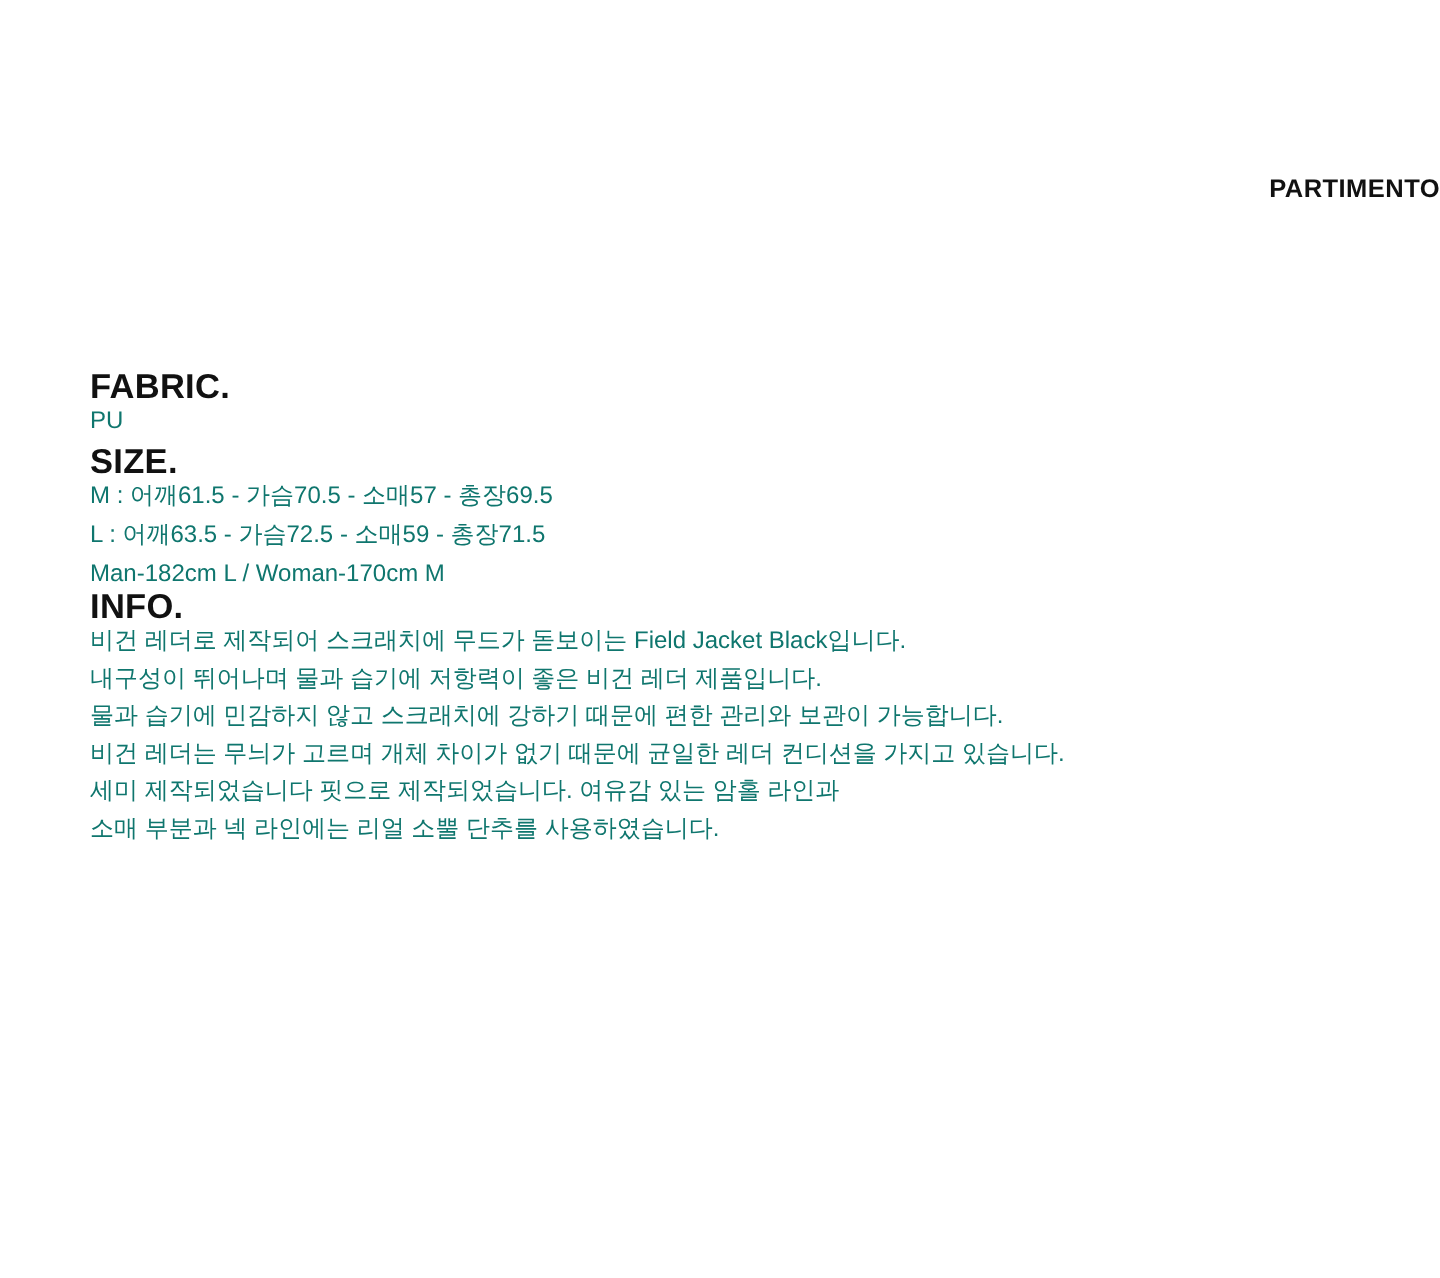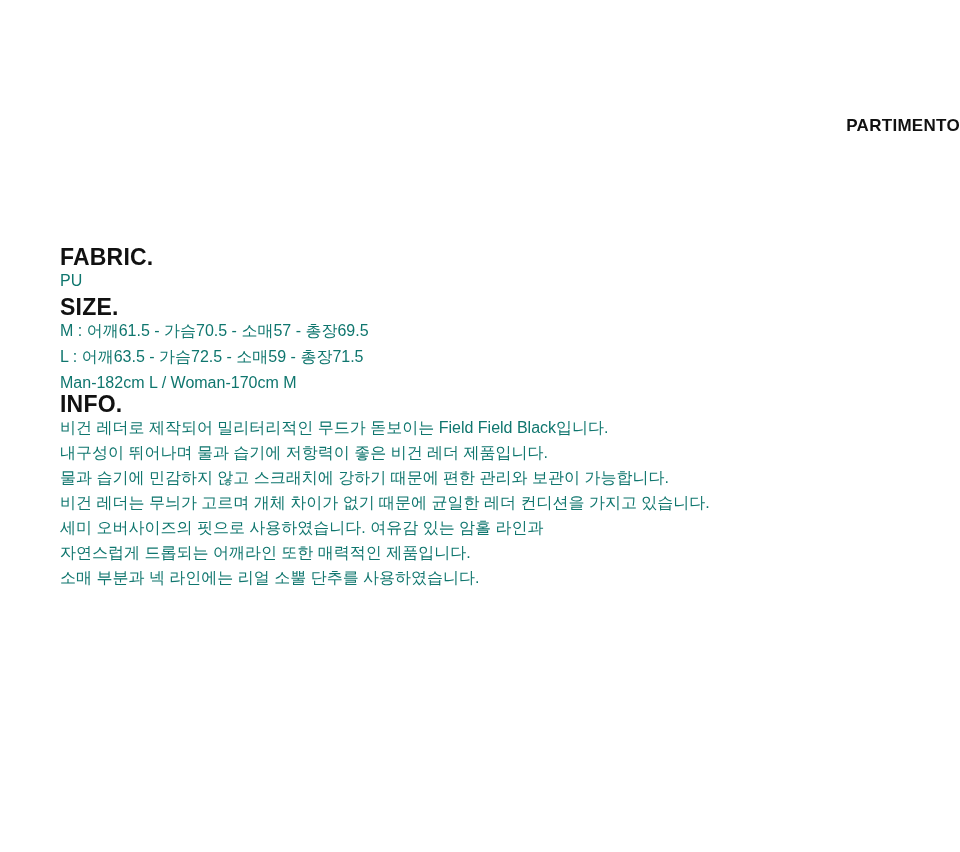--- a/index.html
+++ b/index.html
@@ -67,22 +67,21 @@
 
   <section class="section section-size">
     <h2 class="section-heading">SIZE.</h2>
     <p class="body-line">M : 어깨61.5 - 가슴70.5 - 소매57 - 총장69.5</p>
     <p class="body-line">L : 어깨63.5 - 가슴72.5 - 소매59 - 총장71.5</p>
     <p class="body-line">Man-182cm L / Woman-170cm M</p>
   </section>
 
   <section class="section section-info">
     <h2 class="section-heading">INFO.</h2>
-    <p class="body-line">비건 레더로 제작되어 밀리터리적인 무드가 돋보이는 Field Field Black입니다.</p>
+    <p class="body-line">비건 레더로 제작되어 스크래치에 무드가 돋보이는 Field Jacket Black입니다.</p>
     <p class="body-line">내구성이 뛰어나며 물과 습기에 저항력이 좋은 비건 레더 제품입니다.</p>
     <p class="body-line">물과 습기에 민감하지 않고 스크래치에 강하기 때문에 편한 관리와 보관이 가능합니다.</p>
     <p class="body-line">비건 레더는 무늬가 고르며 개체 차이가 없기 때문에 균일한 레더 컨디션을 가지고 있습니다.</p>
-    <p class="body-line">세미 오버사이즈의 핏으로 사용하였습니다. 여유감 있는 암홀 라인과</p>
-    <p class="body-line">자연스럽게 드롭되는 어깨라인 또한 매력적인 제품입니다.</p>
+    <p class="body-line">세미 제작되었습니다 핏으로 제작되었습니다. 여유감 있는 암홀 라인과</p>
     <p class="body-line">소매 부분과 넥 라인에는 리얼 소뿔 단추를 사용하였습니다.</p>
   </section>
 
 </div>
 
 </body></html>

